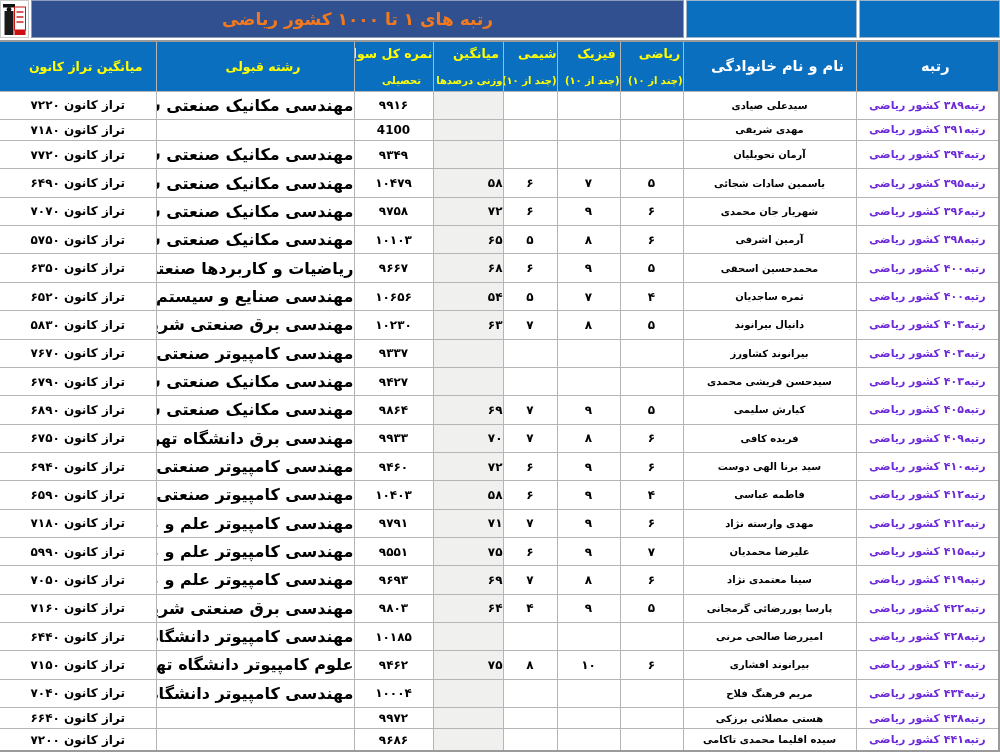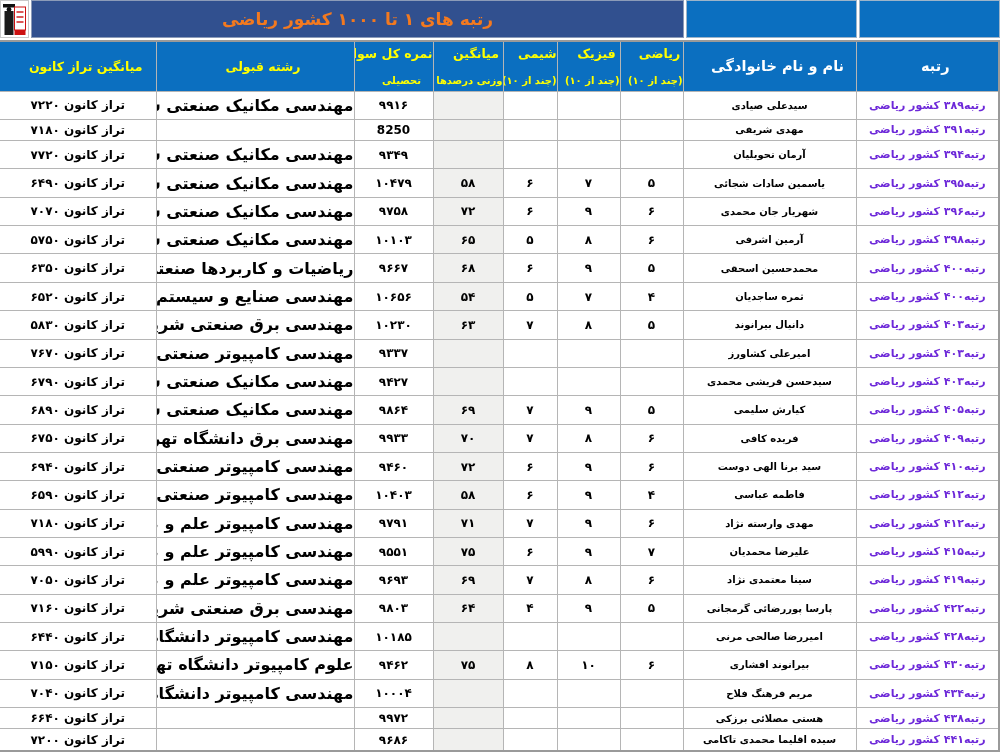--- a/index.html
+++ b/index.html
@@ -63,21 +63,21 @@
   thead th .sub {
     display:block;
     font-size:10px;
     margin-top:14px;
   }
   thead th.white-head { color:#ffffff; font-size:14.5px;margin-top:48px; }
   tbody td { background:#ffffff; color:#000; font-weight:bold; font-size:12px; }
   tbody td.cell-rank  { color:#6d28d9; font-size:11px; }
   tbody td.cell-name  { font-size:10px; }
   tbody td.cell-major { font-size:16px; }
-  tbody td.cell-avg   { background:#F0F0EE; }
+  tbody td.cell-avg   { background:#F0F0EE;text-align:right; }
 </style>
 </head>
 <body>
 
 <div class="page">
 
   <div class="top-row">
     <div class="logo-cell">
       <svg width="23" height="32" viewBox="0 0 23 32">
         <rect x="0" y="1" width="12" height="3.5" fill="#111111"></rect>
@@ -157,21 +157,21 @@
           <td class="cell-major">مهندسی مکانیک صنعتی شریف</td>
           <td class="cell-kanoon">تراز کانون ۷۲۲۰</td>
         </tr>
         <tr>
           <td class="cell-rank">رتبه۳۹۱ کشور ریاضی</td>
           <td class="cell-name">مهدی شریفی</td>
           <td class="cell-math"></td>
           <td class="cell-physics"></td>
           <td class="cell-chemistry"></td>
           <td class="cell-avg"></td>
-          <td class="cell-total">8250</td>
+          <td class="cell-total">4100</td>
           <td class="cell-major"></td>
           <td class="cell-kanoon">تراز کانون ۷۱۸۰</td>
         </tr>
         <tr>
           <td class="cell-rank">رتبه۳۹۴ کشور ریاضی</td>
           <td class="cell-name">آرمان تحویلیان</td>
           <td class="cell-math"></td>
           <td class="cell-physics"></td>
           <td class="cell-chemistry"></td>
           <td class="cell-avg"></td>
@@ -240,21 +240,21 @@
           <td class="cell-math">۵</td>
           <td class="cell-physics">۸</td>
           <td class="cell-chemistry">۷</td>
           <td class="cell-avg">۶۳</td>
           <td class="cell-total">۱۰۲۳۰</td>
           <td class="cell-major">مهندسی برق صنعتی شریف - پردیس خود گردان</td>
           <td class="cell-kanoon">تراز کانون ۵۸۳۰</td>
         </tr>
         <tr>
           <td class="cell-rank">رتبه۴۰۳ کشور ریاضی</td>
-          <td class="cell-name">امیرعلی کشاورز</td>
+          <td class="cell-name">بیرانوند کشاورز</td>
           <td class="cell-math"></td>
           <td class="cell-physics"></td>
           <td class="cell-chemistry"></td>
           <td class="cell-avg"></td>
           <td class="cell-total">۹۳۳۷</td>
           <td class="cell-major">مهندسی کامپیوتر صنعتی شریف</td>
           <td class="cell-kanoon">تراز کانون ۷۶۷۰</td>
         </tr>
         <tr>
           <td class="cell-rank">رتبه۴۰۳ کشور ریاضی</td>

